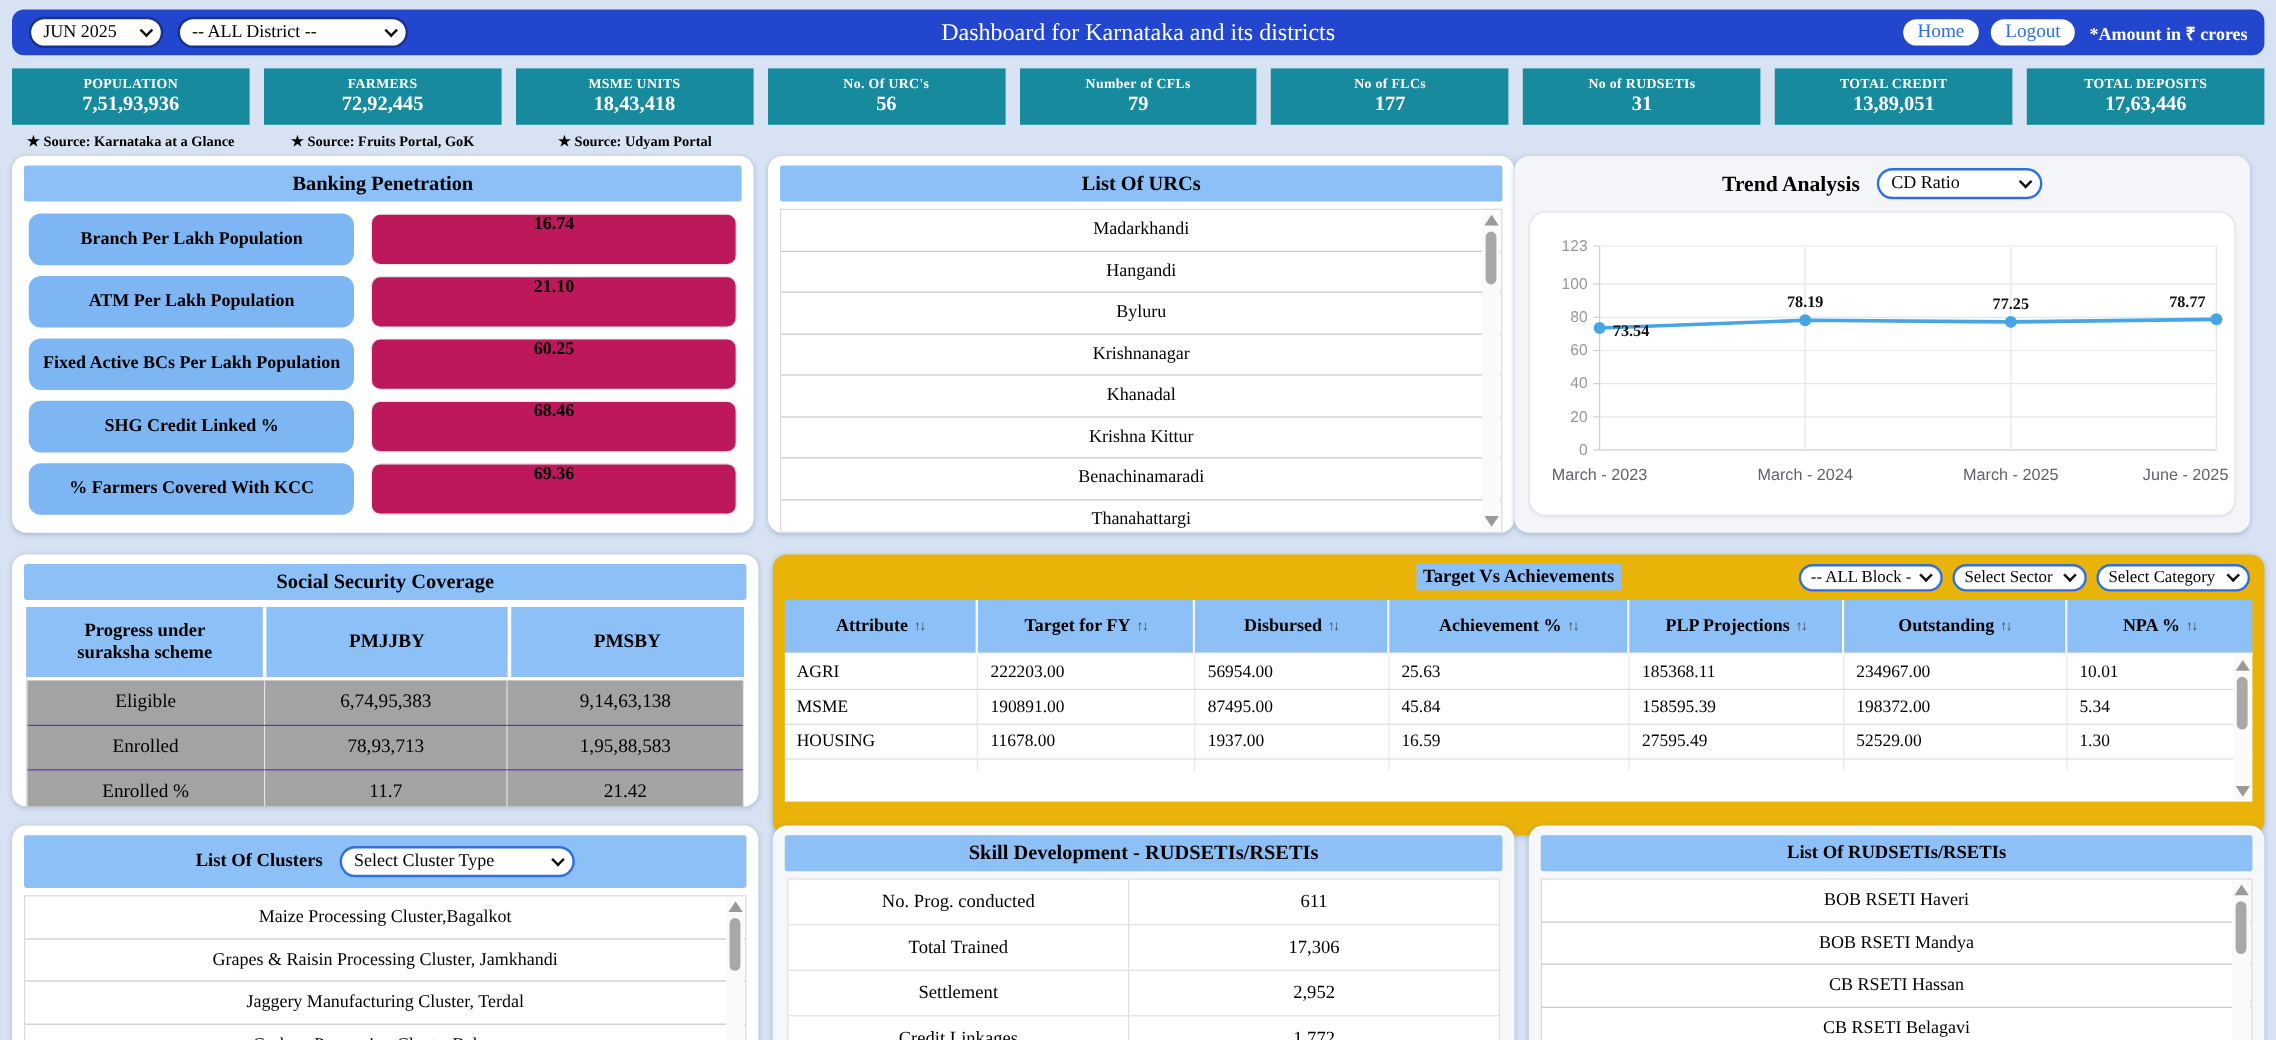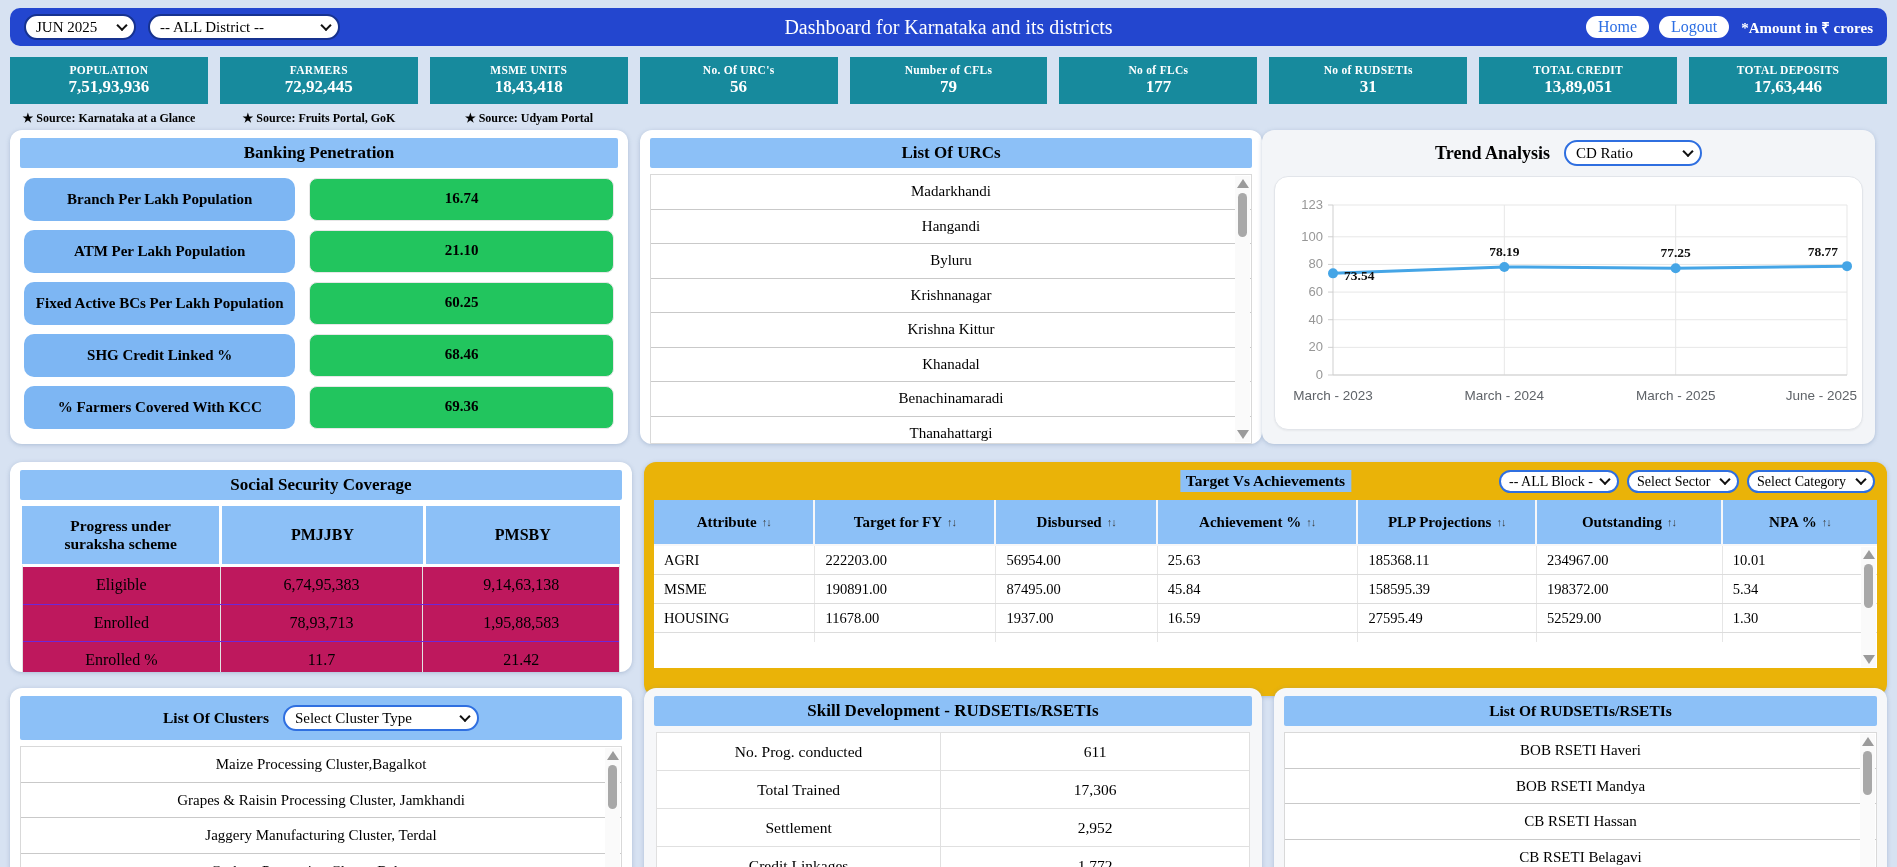--- a/index.html
+++ b/index.html
@@ -54,22 +54,22 @@
 
   .panel-head{margin:8px 10px 6px;background:#8cc0f7;height:30px;display:flex;align-items:center;
               justify-content:center;font-weight:bold;font-size:17px;gap:14px;border-radius:2px}
   .panel-head.tall{height:44px}
 
   
   .bp-rows{padding:4px 14px;display:flex;flex-direction:column;gap:9px}
   .bp-row{display:flex;gap:14px;height:43px}
   .bp-label{width:46%;background:#7db6f3;border-radius:10px;display:flex;align-items:center;
             justify-content:center;font-weight:bold;font-size:15px;text-align:center}
-  .bp-value{flex:1;background:#22c55e;border:1px solid #e7e7e7;border-radius:8px;display:flex;
-            align-items:flex-start;justify-content:center;font-weight:bold;font-size:15px;padding-top:11px;box-sizing:border-box}
+  .bp-value{flex:1;background:#be185d;border:1px solid #e7e7e7;border-radius:8px;display:flex;
+            align-items:flex-start;justify-content:center;font-weight:bold;font-size:15px;box-sizing:border-box}
 
   
   .list-wrap{position:relative;margin:0 10px;border:1px solid #d9d9d9;background:#fff;overflow:hidden}
   #panel-urcs .list-wrap{height:268px}
   #panel-clusters .list-wrap{height:150px}
   #panel-rudsetis .list-wrap{height:160px}
   .list-row{height:33.5px;line-height:33.5px;text-align:center;font-size:15px;border-bottom:1px solid #c9c9c9;
             white-space:nowrap;overflow:hidden}
   .list-row:last-child{border-bottom:none}
   #panel-clusters .list-row,#panel-rudsetis .list-row{height:34.5px;line-height:34.5px}
@@ -85,21 +85,21 @@
   
   .trend-head{display:flex;align-items:center;justify-content:center;gap:14px;height:46px}
   .trend-title{font-weight:bold;font-size:18px}
   .chart-card{margin:0 12px;background:#fff;border:1px solid #e2e5ea;border-radius:14px;height:252px;
               box-shadow:0 1px 2px rgba(0,0,0,.05)}
   .ax{font:13px "Liberation Sans",sans-serif;fill:#979797}
   .axx{font:13.5px "Liberation Sans",sans-serif;fill:#5f6368}
   .pt{font:bold 13.5px "Liberation Serif",serif;fill:#111}
 
   
-  .ss-table{margin:4px 12px;background:#be185d}
+  .ss-table{margin:4px 12px;background:#a3a3a3}
   .ss-row{display:grid;grid-template-columns:33% 34% 33%}
   .ss-h .ss-cell{background:#8cc0f7;height:58px;font-weight:bold;font-size:16px}
   .ss-h .ss-cell:nth-child(1){font-size:15.5px;padding:0 18px}
   .ss-h .ss-cell + .ss-cell{border-left:3px solid #fff}
   .ss-cell{display:flex;align-items:center;justify-content:center;text-align:center;font-size:16px;box-sizing:border-box}
   .ss-b{border:1px solid #e2e2e2;border-top:3px solid #fff}
   .ss-b .ss-row{height:36.5px;border-bottom:1px solid #6d28d9}
   .ss-b .ss-row:last-child{border-bottom:none}
   .ss-b .ss-cell + .ss-cell{border-left:1px solid #e2e2e2}
 
@@ -222,22 +222,22 @@
     </div>
 </div>
 
 <div class="panel" id="panel-urcs">
   <div class="panel-head">List Of URCs</div>
   <div class="list-wrap">
     <div class="list-row">Madarkhandi</div>
       <div class="list-row">Hangandi</div>
       <div class="list-row">Byluru</div>
       <div class="list-row">Krishnanagar</div>
+      <div class="list-row">Khanadal</div>
       <div class="list-row">Krishna Kittur</div>
-      <div class="list-row">Khanadal</div>
       <div class="list-row">Benachinamaradi</div>
       <div class="list-row">Thanahattargi</div>
       <div class="vscroll">
       <div class="sb-up"></div>
       <div class="sb-thumb"></div>
       <div class="sb-down"></div>
     </div>
   </div>
 </div>
 

